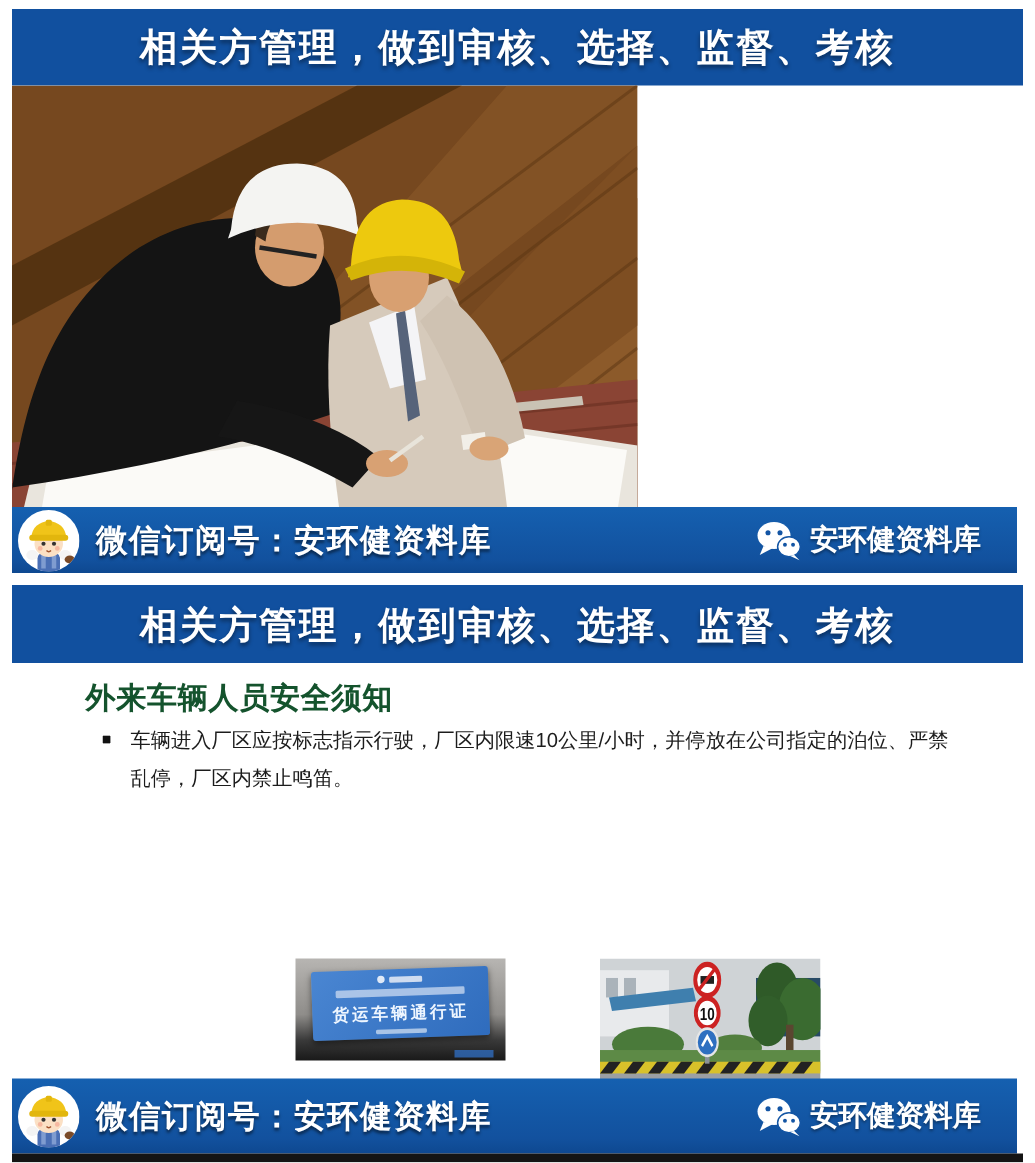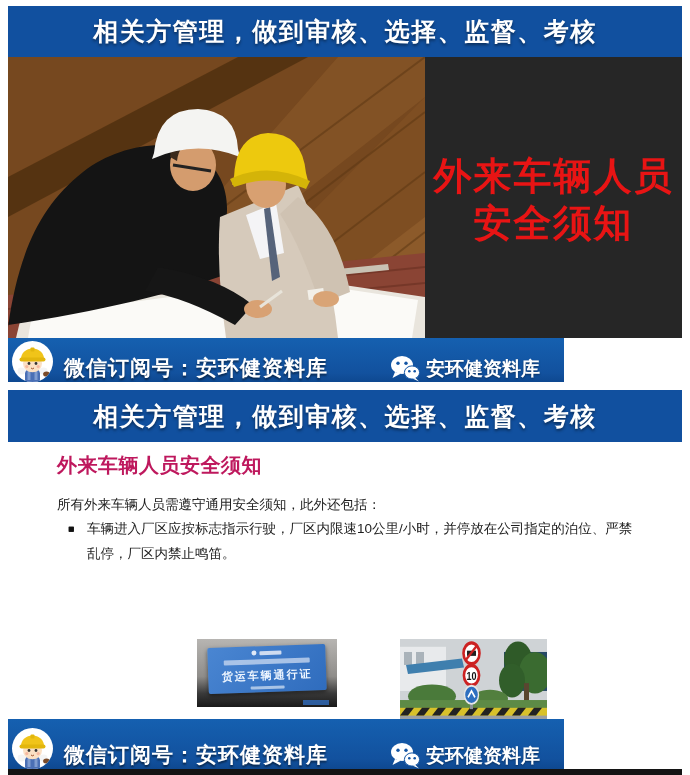--- a/index.html
+++ b/index.html
@@ -17,36 +17,36 @@
 
   
   .hero { position:absolute; left:8px; top:57px; width:674px; height:281px; display:flex; }
   .hero-photo { width:417px; height:281px; flex:0 0 auto; }
   .hero-photo svg { display:block; width:100%; height:100%; }
   .hero-panel { flex:1; background:#262626; padding-top:96px; }
   .hero-title { color:#e81414; font-weight:bold; font-size:38px; line-height:47px;
     text-align:center; letter-spacing:2px; }
 
   
-  .footerbar { position:absolute; left:8px; width:556px;
+  .footerbar { position:absolute; left:8px; width:670px;
     background:linear-gradient(#1560b0 0%, #12519e 80%, #0e4890 100%);
-    display:flex; align-items:flex-end; color:#fff; }
+    display:flex; align-items:center; color:#fff; }
   #footer1 { top:338px; height:44px; }
   #footer2 { top:719px; height:50px; }
   .avatar-wrap { margin-left:4px; width:41px; height:41px; flex:0 0 auto; }
   .footer-left-text { margin-left:11px; font-size:21px; font-weight:bold;
     text-shadow:0 2px 2px rgba(0,0,0,.5); letter-spacing:1px; }
   .footer-right { margin-left:auto; margin-right:24px; display:flex; align-items:center; gap:6px; }
   .footer-right-text { font-size:19px; font-weight:bold; text-shadow:0 1px 2px rgba(0,0,0,.4); }
   .black-strip { position:absolute; left:8px; top:769px; width:674px; height:6px; background:#141414; }
 
   
   .content { position:absolute; left:8px; top:442px; width:674px; height:277px;
     background:#fff; padding:10px 40px 0 49px; color:#1c1c1c; }
-  .content-heading { font-size:20px; font-weight:bold; color:#be185d; letter-spacing:.5px; }
+  .content-heading { font-size:20px; font-weight:bold; color:#14532d; letter-spacing:.5px; }
   .content-intro { margin-top:16px; font-size:13.5px; line-height:19px; }
   .bullet-list { list-style:none; margin-top:2px; }
   .bullet-list li { position:relative; padding-left:30px; font-size:13.5px; line-height:25px; }
   .bullet-marker { position:absolute; left:11px; top:0; font-size:10px; line-height:25px; color:#111; }
 
   
   .images-row { position:absolute; left:189px; top:197px; display:flex; gap:63px; }
 
   
   .pass-photo { width:140px; height:68px; position:relative; overflow:hidden;
@@ -114,24 +114,20 @@
         <path d="M165,108 l38,6" stroke="#222222" stroke-width="3" fill="none"></path>
         <ellipse cx="258" cy="128" rx="20" ry="23" fill="#d8a071"></ellipse>
         <path d="M226,120 q2,-42 34,-44 q34,0 38,40 l2,8 q-38,-16 -76,4 z" fill="#edc90e"></path>
         <path d="M222,122 q38,-18 80,2 l-4,8 q-36,-16 -72,-2 z" fill="#d4b408"></path>
         <path d="M150,210 q60,10 95,38 l-18,20 q-50,-28 -90,-34 z" fill="#161616"></path>
         <ellipse cx="250" cy="252" rx="14" ry="9" fill="#d8a173"></ellipse>
         <line x1="252" y1="250" x2="274" y2="234" stroke="#e8e4da" stroke-width="3"></line>
         <rect x="300" y="232" width="16" height="10" fill="#f2efe8" transform="rotate(-8 308 237)"></rect>
         <ellipse cx="318" cy="242" rx="13" ry="8" fill="#d9a476"></ellipse>
       </svg>
-    </div>
-    <div class="hero-panel">
-      <div class="hero-title">外来车辆人员</div>
-      <div class="hero-title">安全须知</div>
     </div>
   </div>
 
   <div class="footerbar" id="footer1">
     <div class="avatar-wrap">
       <svg viewBox="0 0 41 41">
         <defs>
             <clipPath id="avclip1">
               <circle cx="20.5" cy="20.5" r="20.5"></circle>
             </clipPath>
@@ -173,21 +169,20 @@
   </div>
 
   <div class="gap-white"></div>
 
   <div class="banner" id="banner2">
     <span>相关方管理，做到审核、选择、监督、考核</span>
   </div>
 
   <div class="content">
     <div class="content-heading">外来车辆人员安全须知</div>
-    <div class="content-intro">所有外来车辆人员需遵守通用安全须知，此外还包括：</div>
     <ul class="bullet-list">
       <li>
         <span class="bullet-marker">■</span>
       </li>
       <li>
         <span class="bullet-marker">■</span>
       </li>
       <li>
         <span class="bullet-marker">■</span>
         <span>车辆进入厂区应按标志指示行驶，厂区内限速10公里/小时，并停放在公司指定的泊位、严禁乱停，厂区内禁止鸣笛。</span>

